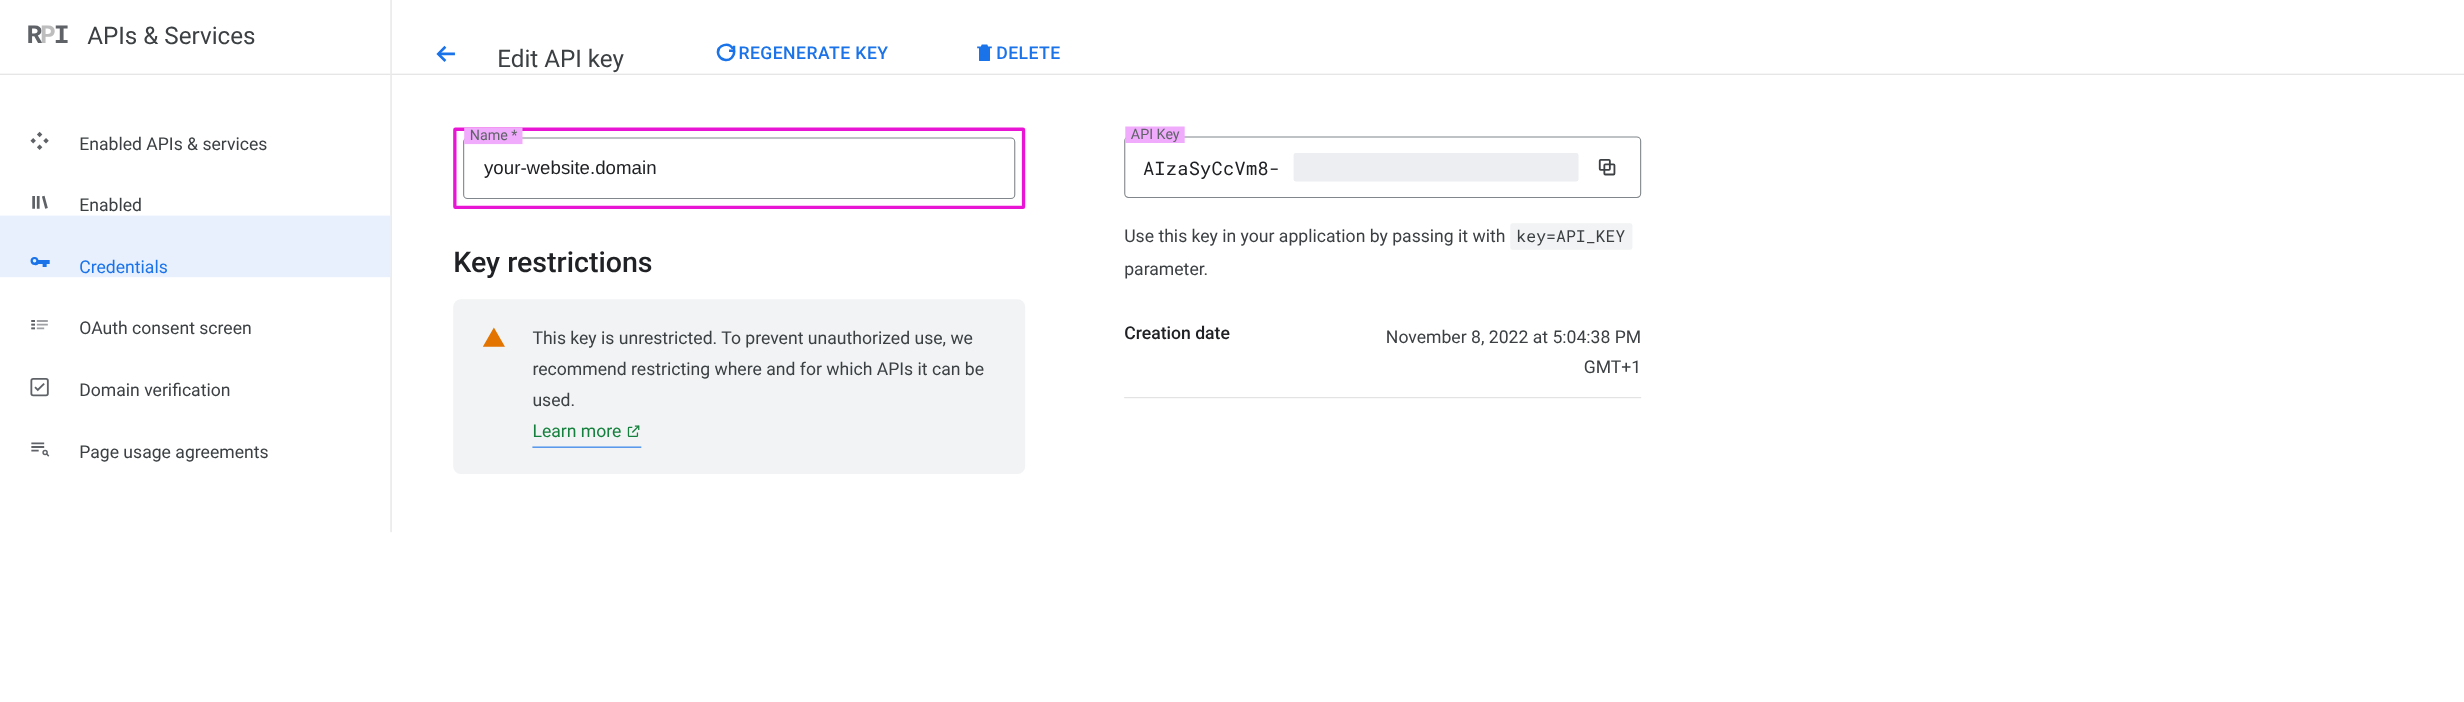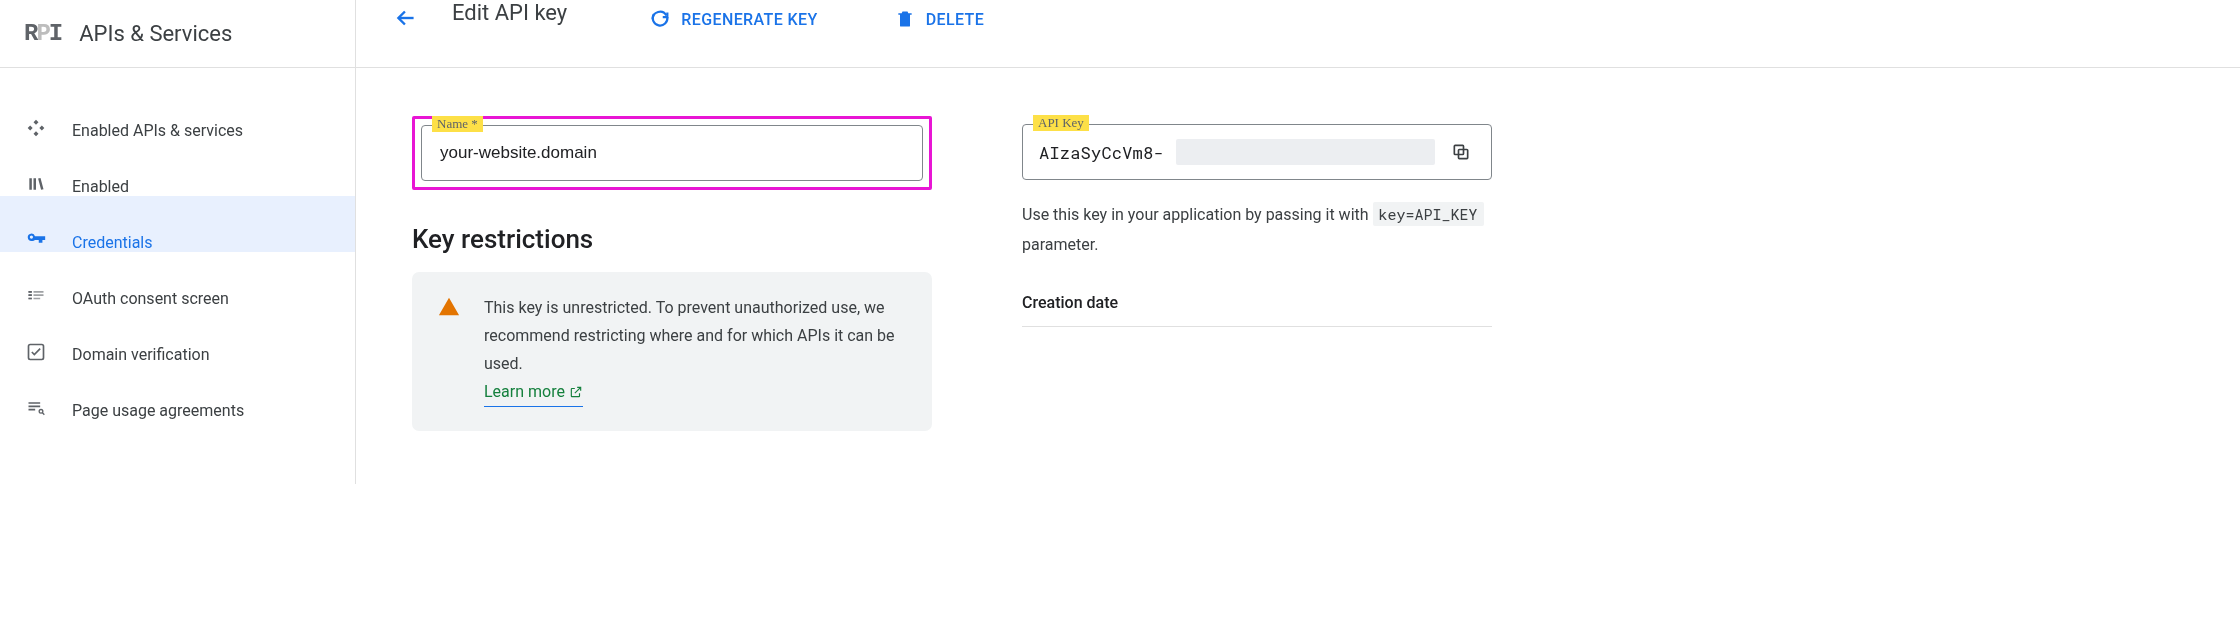--- a/index.html
+++ b/index.html
@@ -11,34 +11,34 @@
   .api-logo { font-family: "Courier New", monospace; font-weight: 700; font-size: 24px; letter-spacing: -2px; color: #5f6368; }
   .api-logo .dim { color: #bdbdbd; }
   .sidebar-title { font-size: 22px; letter-spacing: 0; color: #3c4043; }
   .sidebar-nav { padding-top: 16px; }
   .sidebar-item { display: flex; align-items: flex-end; height: 56px; padding: 0 24px; gap: 24px; font-size: 16px; color: #3c4043; cursor: pointer; }
   .sidebar-item .icon { width: 24px; height: 24px; display: flex; align-items: center; justify-content: center; color: #5f6368; }
   .sidebar-item.active { background: #e8f0fe; color: #1a73e8; }
   .sidebar-item.active .icon { color: #1a73e8; }
   
   .main { flex: 1; display: flex; flex-direction: column; }
-  .main-header { height: 68px; border-bottom: 1px solid #e0e0e0; display: flex; align-items: flex-start; padding: 0 32px; gap: 28px; }
+  .main-header { height: 68px; border-bottom: 1px solid #e0e0e0; display: flex; align-items: flex-end; padding: 0 32px; gap: 28px; }
   .back-btn { width: 36px; height: 36px; display: flex; align-items: center; justify-content: center; color: #1a73e8; cursor: pointer; border-radius: 50%; }
   .page-title { font-size: 22px; color: #3c4043; margin-right: 40px; }
-  .action-btn { display: flex; align-items: center; gap: 10px; color: #1a73e8; font-weight: 500; font-size: 16px; letter-spacing: .4px; padding: 8px 14px; cursor: pointer; }
+  .action-btn { display: flex; align-items: center; color: #1a73e8; font-weight: 500; font-size: 16px; letter-spacing: .4px; padding: 8px 14px; cursor: pointer; }
   .action-btn .icon { width: 22px; height: 22px; display: flex; align-items: center; justify-content: center; }
   .action-btn.delete { margin-left: 20px; }
   
   .content { display: flex; padding: 48px 56px 0 56px; gap: 90px; }
   .col-left { width: 520px; }
   .col-right { width: 470px; }
   
   .field-wrap { border: 3px solid #e815d4; padding: 6px; border-radius: 2px; margin-bottom: 34px; }
   .outlined { position: relative; border: 1px solid #80868b; border-radius: 4px; height: 56px; display: flex; align-items: center; padding: 0 16px; }
-  .outlined .legend { position: absolute; top: -10px; left: 10px; background: #fde047; padding: 0 5px; font-size: 13px; color: #5f6368; font-family: Liberation Serif, serif; }
+  .outlined .legend { position: absolute; top: -10px; left: 0; background: #f0abfc; padding: 0 5px; font-size: 13px; color: #5f6368; }
   .outlined input { border: none; outline: none; width: 100%; font-size: 17px; color: #202124; background: transparent; }
   .outlined .apikey-value { font-family: "Roboto Mono", Menlo, monospace; font-size: 17px; letter-spacing: .2px; }
   .outlined .redacted { flex: 1; height: 26px; background: #eceef1; margin: 0 12px; border-radius: 2px; }
   .copy-btn { width: 28px; height: 28px; display: flex; align-items: center; justify-content: center; color: #3c4043; cursor: pointer; }
   .section-title { font-size: 26px; font-weight: 500; color: #202124; margin: 0 0 18px 0; letter-spacing: 0; }
   .info-box { background: #f1f3f4; border-radius: 7px; padding: 22px 20px 24px 26px; display: flex; gap: 24px; }
   .info-box .warn-icon { width: 22px; height: 22px; flex: 0 0 22px; display: flex; align-items: center; justify-content: center; color: #e37400; margin-top: 2px; }
   .info-box .msg { font-size: 16px; line-height: 1.75; color: #3c4043; }
   .info-link { color: #15803d; text-decoration: none; border-bottom: 1px solid #1a73e8; display: inline-flex; align-items: center; gap: 4px; cursor: pointer; }
   .help-text { font-size: 16px; color: #3c4043; margin-top: 20px; line-height: 1.9; }
@@ -201,18 +201,19 @@
 
         <div class="help-text">
           <span>Use this key in your application by passing it with</span>
           <code>key=API_KEY</code><span> parameter.</span>
         </div>
 
         <div style="height:18px"></div>
 
         <div class="meta-row">
           <span class="label">Creation date</span>
+          <span class="value">November 8, 2022 at 5:04:38 PM GMT+1</span>
         </div>
       </div>
     </div>
   </div>
 
 </div>
 
 </body></html>

